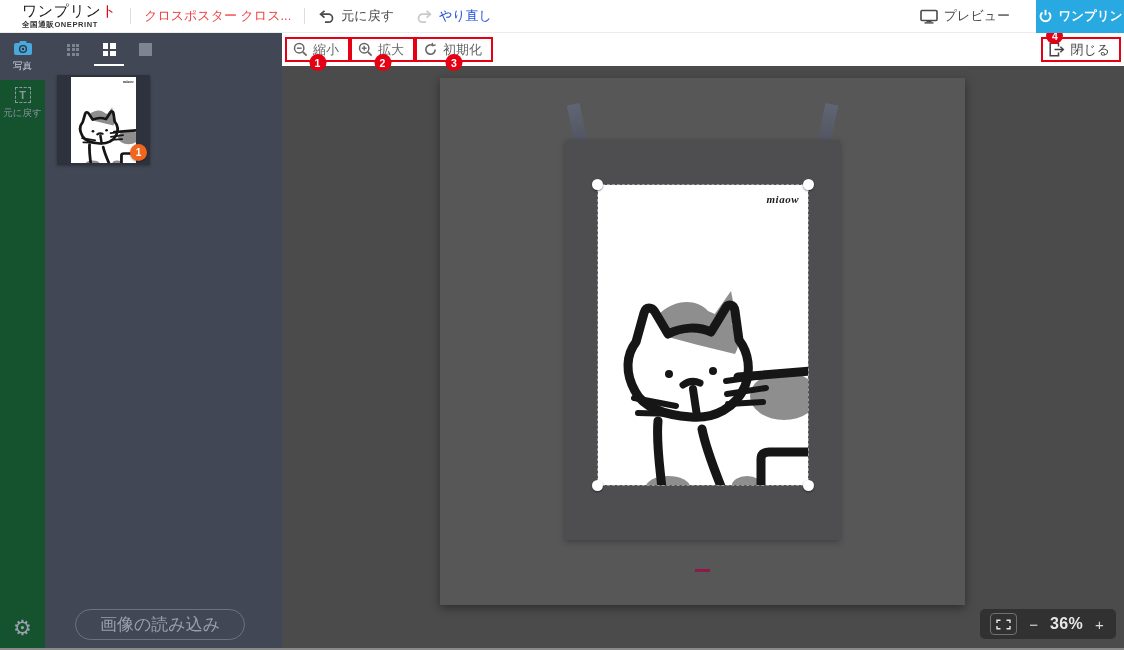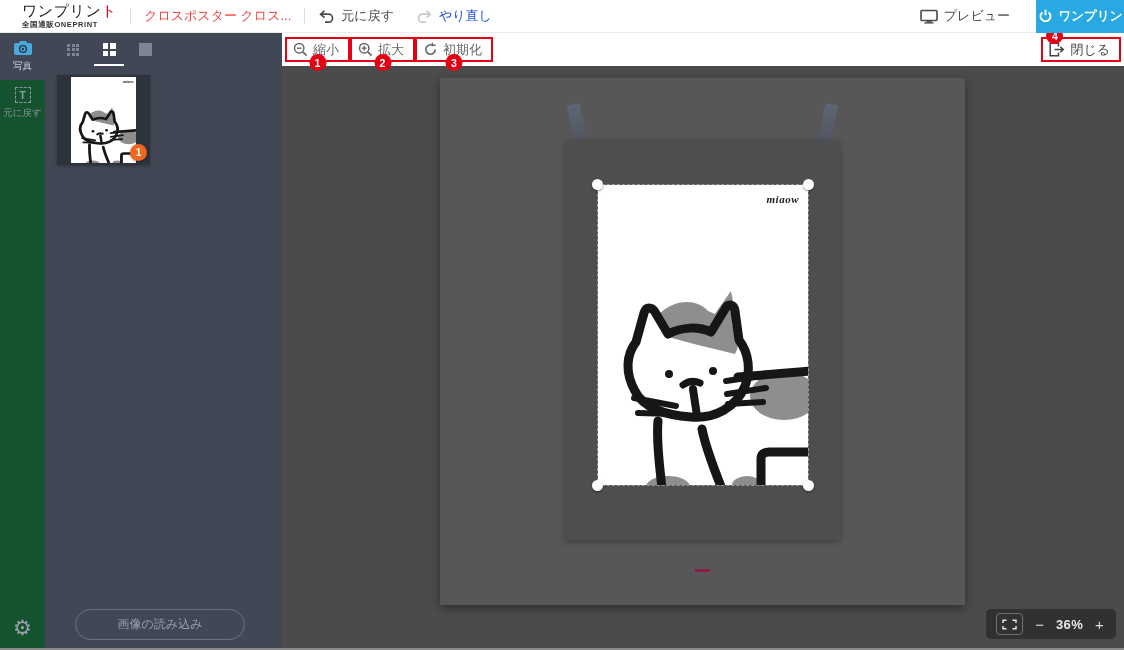--- a/index.html
+++ b/index.html
@@ -39,21 +39,21 @@
   .grid-item.active::after { content:''; position:absolute; left:3px; right:3px; bottom:0; height:2px; background:#fff; }
   .g3 { display:grid; grid-template-columns:repeat(3,3px); grid-template-rows:repeat(3,3px); gap:1.5px; }
   .g3 i { background:#7e8592; }
   .g2 { display:grid; grid-template-columns:repeat(2,5.5px); grid-template-rows:repeat(2,5.5px); gap:2px; }
   .g2 i { background:#fff; }
   .g1 { width:13px; height:13px; background:#7e8592; }
   .thumb-box { position:absolute; left:12px; top:42px; width:93px; height:90px; background:#2d323d; display:flex; align-items:center; justify-content:center; cursor:pointer; box-shadow:0 1px 3px rgba(0,0,0,0.3); }
   .thumb-img { width:65px; height:86px; background:#fff; position:relative; overflow:hidden; }
   .thumb-miaow { position:absolute; top:2px; right:2px; font-family:"Liberation Serif", serif; font-style:italic; font-weight:bold; font-size:4px; color:#1c1c1c; }
   .thumb-badge { position:absolute; right:3px; bottom:4px; width:17px; height:17px; border-radius:50%; background:#f0661f; color:#fff; font-size:10px; font-weight:bold; display:flex; align-items:center; justify-content:center; box-shadow:0 1px 2px rgba(0,0,0,0.35); }
-  .load-btn { position:absolute; left:30px; bottom:10px; width:170px; height:31px; border-radius:16px; border:1px solid #6b7284; background:transparent; color:#98a0b1; font-size:12px; cursor:pointer; font-family:inherit; }
+  .load-btn { position:absolute; left:30px; bottom:10px; width:170px; height:31px; border-radius:16px; border:1px solid #6b7284; background:transparent; color:#98a0b1; font-size:17px; cursor:pointer; font-family:inherit; }
 
   
   .content { flex:1; display:flex; flex-direction:column; position:relative; min-width:0; }
   .toolbar { height:33px; background:#fff; display:flex; align-items:center; padding:0 2px 0 3px; position:relative; z-index:15; }
   .anno-box { border:2px solid #e60014; height:25px; display:flex; align-items:center; gap:5px; padding:0 9px 0 6px; position:relative; font-size:13px; color:#666; cursor:pointer; background:#fff0; }
   .anno-badge { position:absolute; left:50%; bottom:-11px; transform:translateX(-50%); width:17px; height:17px; background:#e60014; border-radius:50%; color:#fff; font-size:10.5px; font-weight:bold; display:flex; align-items:center; justify-content:center; z-index:30; }
   .close-box { margin-left:auto; margin-right:1px; color:#444; }
   .anno-badge.top-left { left:3px; top:-12px; bottom:auto; transform:none; }
 
   
@@ -68,21 +68,21 @@
   .handle { position:absolute; width:11px; height:11px; background:#fff; border-radius:50%; box-shadow:0 1px 2px rgba(0,0,0,0.45); cursor:nwse-resize; }
   .h-tl { left:-6px; top:-6px; } .h-tr { right:-6px; top:-6px; }
   .h-bl { left:-6px; bottom:-6px; } .h-br { right:-6px; bottom:-6px; }
   .caption { position:absolute; left:0; right:0; bottom:33px; display:flex; align-items:center; justify-content:center; gap:9px; color:#2e2e2e; font-size:12px; }
   .caption-dash { width:15px; height:3px; background:#8c1a4b; }
 
   
   .zoom-pill { position:absolute; right:8px; bottom:11px; height:30px; background:rgba(47,47,47,0.93); border-radius:5px; display:flex; align-items:center; padding:0 10px; gap:10px; color:#e8e8e8; }
   .fit-btn { width:27px; height:22px; border:1px solid #707070; border-radius:4px; display:flex; align-items:center; justify-content:center; background:none; cursor:pointer; }
   .zoom-step { font-size:15px; color:#ddd; width:13px; text-align:center; cursor:pointer; line-height:1; }
-  .zoom-value { font-size:13px; font-weight:bold; letter-spacing:0.3px; }
+  .zoom-value { font-size:16px; font-weight:bold; letter-spacing:0.3px; }
 
   .bottom-strip { position:absolute; left:0; right:0; bottom:0; height:2px; background:#8a8a8a; }
 
   svg { display:block; }
 </style>
 </head>
 <body>
 
 <div class="topbar">
   <div class="logo">

